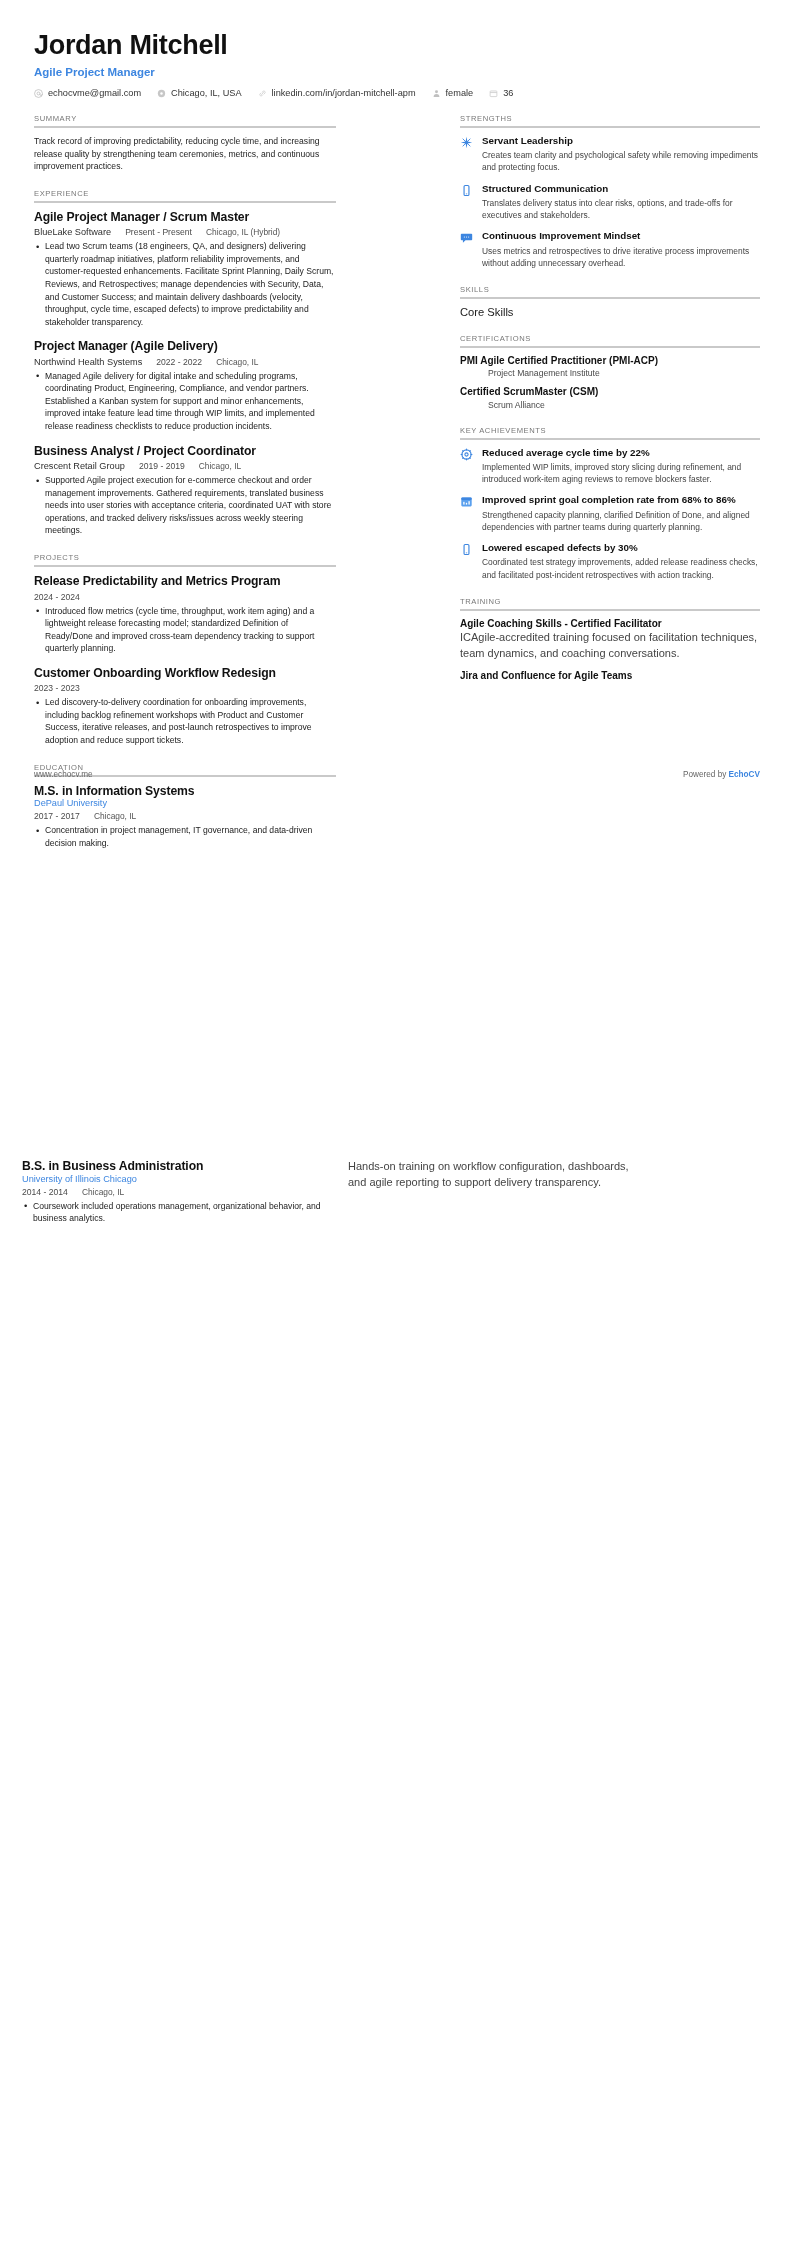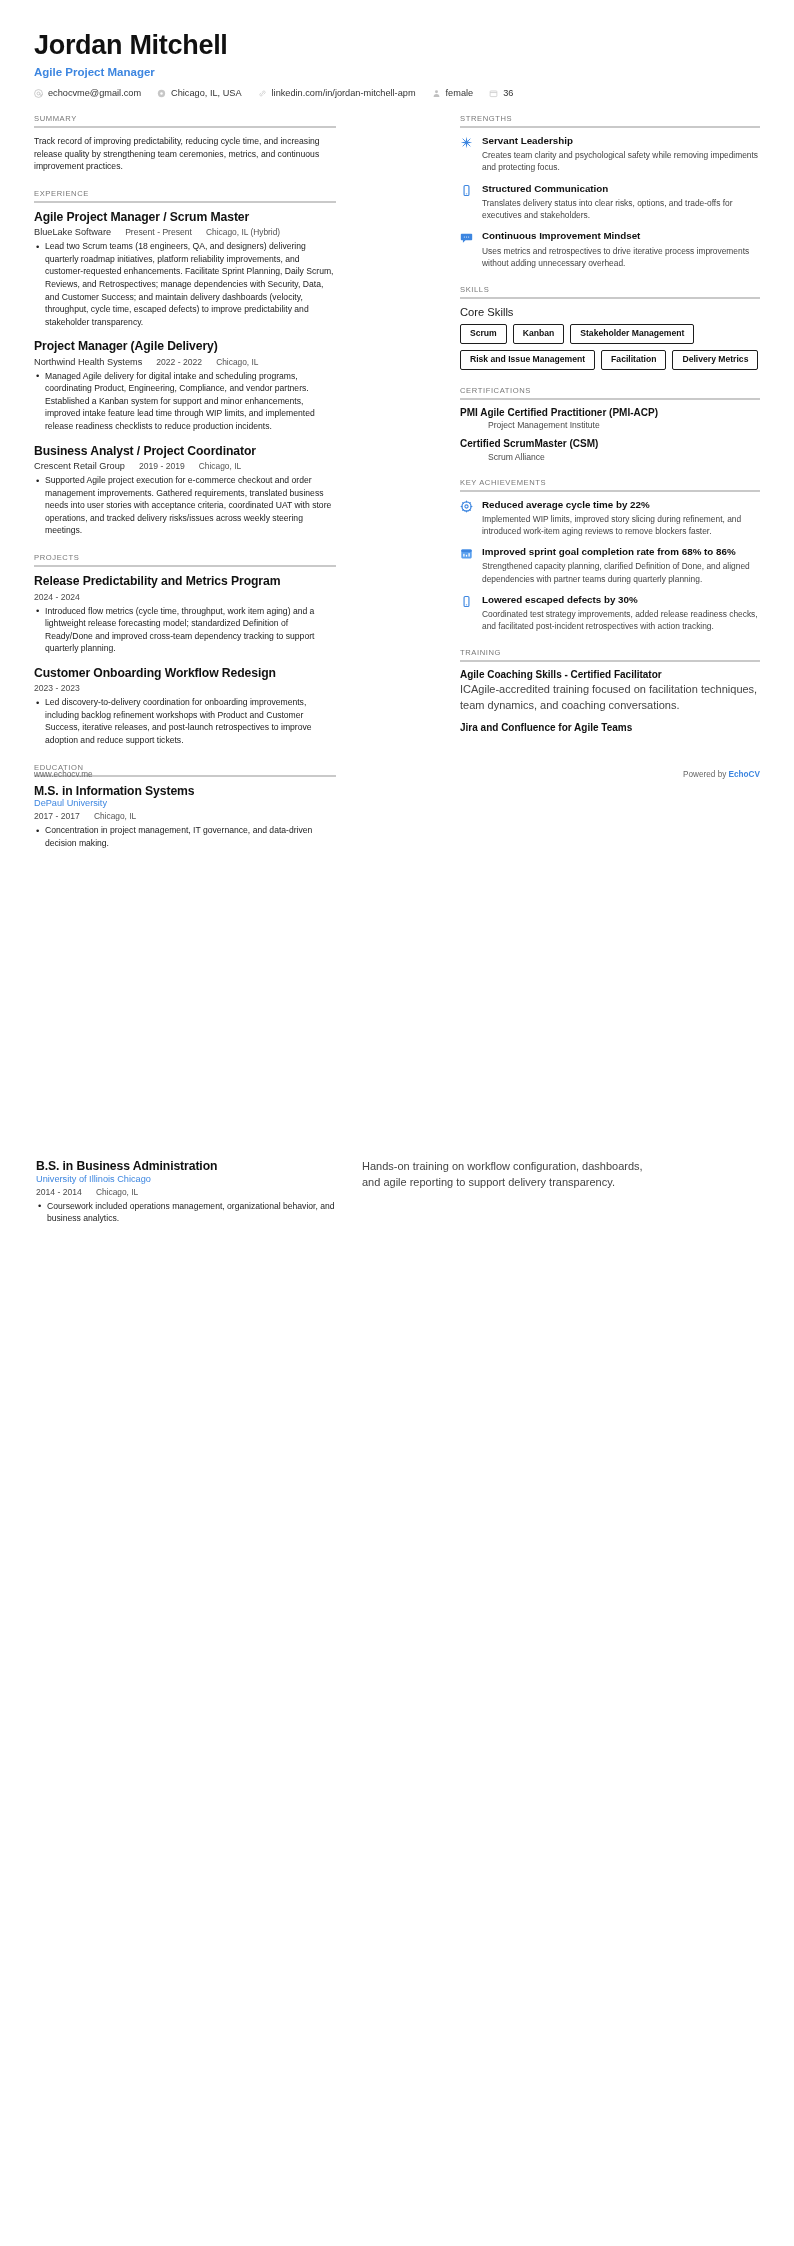--- a/index.html
+++ b/index.html
@@ -16,21 +16,21 @@
     min-height: 1123px;
     background: #fff;
     position: relative;
     padding: 30px 34px 0 34px;
   }
   .page-2 {
     width: 666px;
     min-height: 1123px;
     background: #fff;
     position: relative;
-    padding: 36px 34px 0 36px;
+    padding: 36px 34px 0 22px;
   }
 
   
   .name {
     font-size: 27px;
     font-weight: 700;
     letter-spacing: -0.3px;
     color: #111;
     line-height: 1.15;
   }
@@ -425,28 +425,20 @@
             <div class="sv-title">Continuous Improvement Mindset</div>
             <div class="sv-desc">Uses metrics and retrospectives to drive iterative process improvements without adding unnecessary overhead.</div>
           </div>
         </div>
       </div>
 
       <div class="section">
         <div class="sec-label">SKILLS</div>
         <div class="sec-rule"></div>
         <div class="skills-group-title">Core Skills</div>
-        <div class="chips">
-          <span class="chip">Scrum</span>
-          <span class="chip">Kanban</span>
-          <span class="chip">Stakeholder Management</span>
-          <span class="chip">Risk and Issue Management</span>
-          <span class="chip">Facilitation</span>
-          <span class="chip">Delivery Metrics</span>
-        </div>
       </div>
 
       <div class="section">
         <div class="sec-label">CERTIFICATIONS</div>
         <div class="sec-rule"></div>
 
         <div class="cert">
           <div class="cert-name">PMI Agile Certified Practitioner (PMI-ACP)</div>
           <div class="cert-issuer">Project Management Institute</div>
         </div>

